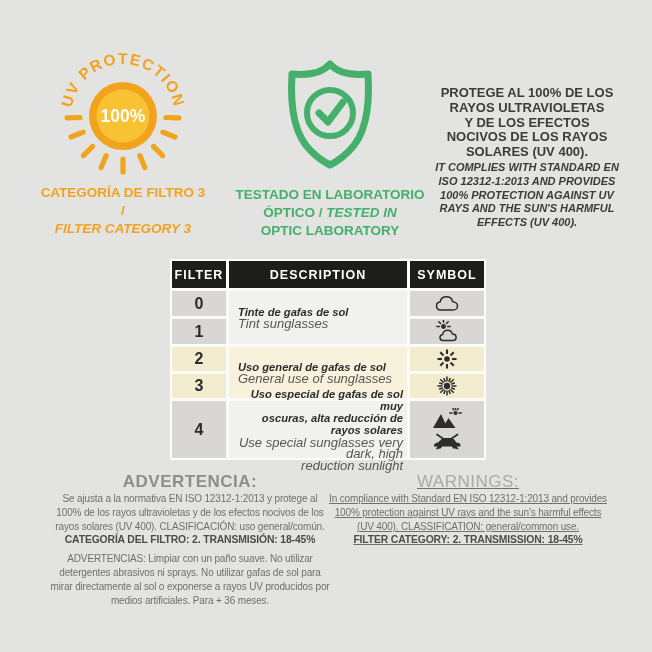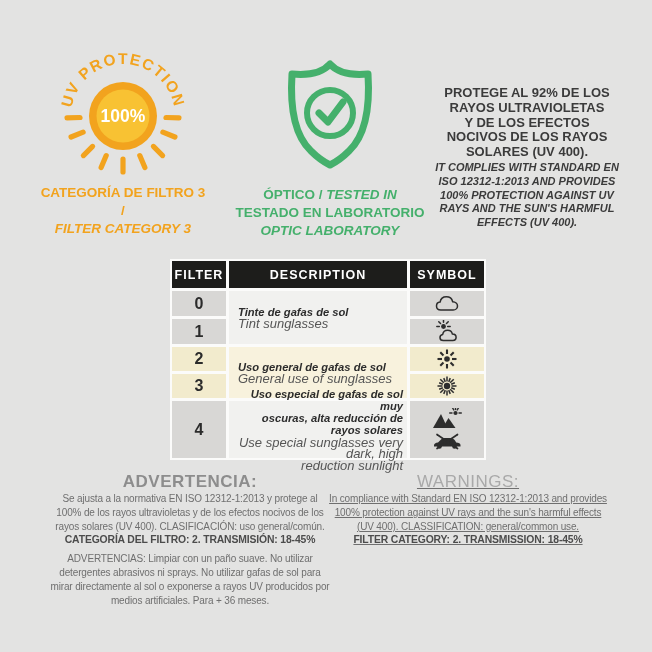--- a/index.html
+++ b/index.html
@@ -103,31 +103,31 @@
     </div>
   </section>
 
   <section class="lab-badge">
     <svg class="shield-svg" width="98" height="114" viewBox="0 0 98 114">
       <path d="M49 7 C 43 14, 33 19, 11 17 C 9 48, 13 78, 30 94 C 37 101, 43 105, 49 108 C 55 105, 61 101, 68 94 C 85 78, 89 48, 87 17 C 65 19, 55 14, 49 7 Z" fill="none" stroke="currentColor" stroke-width="7" stroke-linejoin="round"></path>
       <circle cx="49" cy="56" r="23" fill="none" stroke="currentColor" stroke-width="6"></circle>
       <path d="M38 56 L47 65 L62 45" fill="none" stroke="currentColor" stroke-width="7" stroke-linecap="round" stroke-linejoin="round"></path>
     </svg>
     <div class="lab-caption">
+      <div>TESTADO EN LABORATORIO</div>
       <div>
         <span>ÓPTICO /</span>
         <span style="font-style:italic">TESTED IN</span>
       </div>
-      <div>TESTADO EN LABORATORIO</div>
-      <div style="font-style:italic">OPTIC LABORATORY</div>
+      <div style="">OPTIC LABORATORY</div>
     </div>
   </section>
 
   <section class="protection-note">
-    <div class="es">PROTEGE AL 92% DE LOS
+    <div class="es">PROTEGE AL 100% DE LOS
 RAYOS ULTRAVIOLETAS
 Y DE LOS EFECTOS
 NOCIVOS DE LOS RAYOS
 SOLARES (UV 400).</div>
     <div class="en">IT COMPLIES WITH STANDARD EN
 ISO 12312-1:2013 AND PROVIDES
 100% PROTECTION AGAINST UV
 RAYS AND THE SUN'S HARMFUL
 EFFECTS (UV 400).</div>
   </section>

